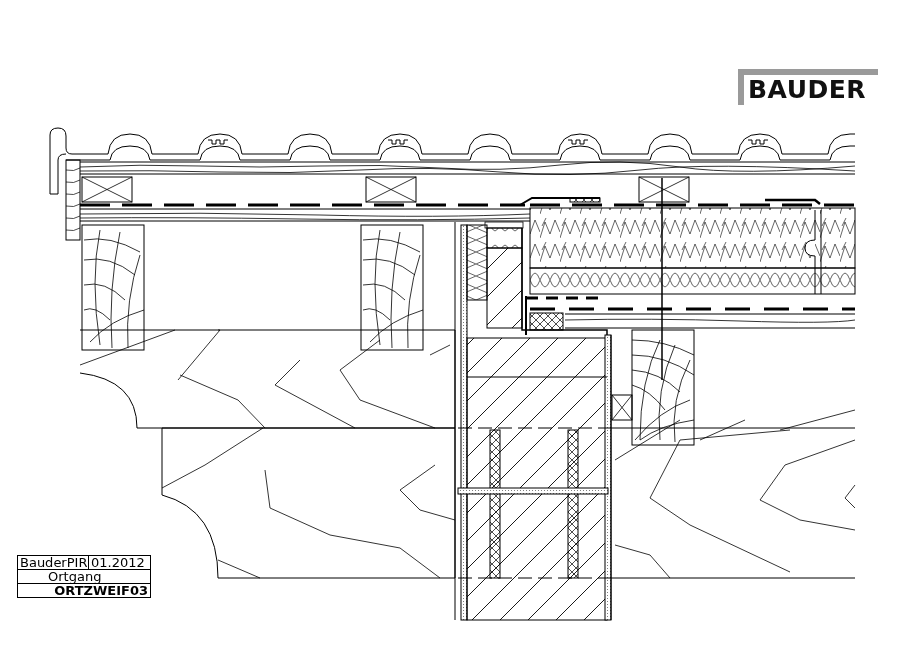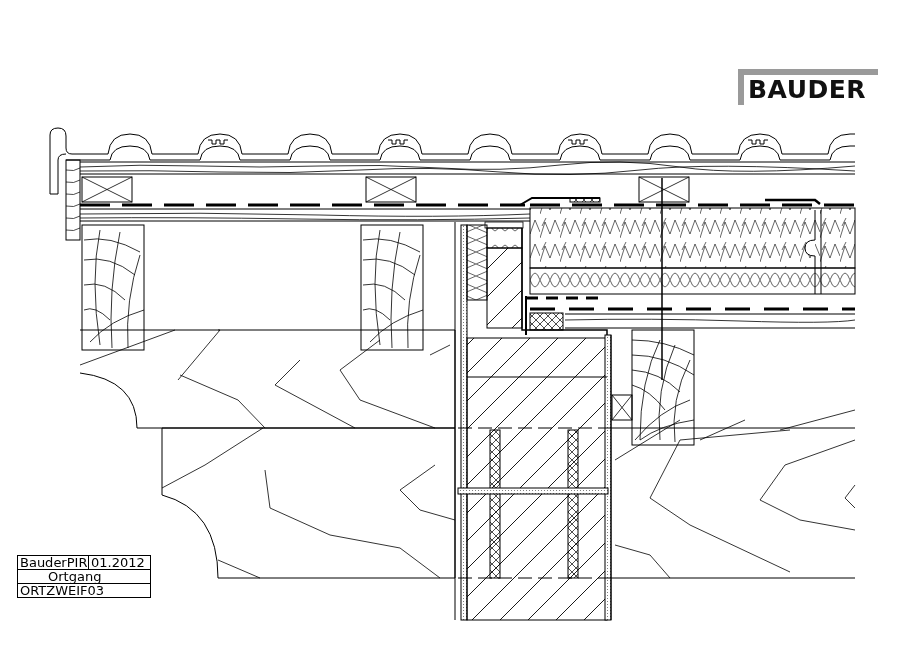--- a/index.html
+++ b/index.html
@@ -9,21 +9,21 @@
     .logo-bar-top { position: absolute; left: 0; top: 0; width: 140px; height: 6px; background: #9a9a9a; }
     .logo-bar-left { position: absolute; left: 0; top: 0; width: 6px; height: 36px; background: #9a9a9a; }
     .logo-text { position: absolute; left: 10px; top: 7px; font-family: "DejaVu Sans", sans-serif; font-weight: bold; font-size: 25px; letter-spacing: 0.5px; color: #111; line-height: 28px; }
     .titleblock { position: absolute; left: 17px; top: 555px; width: 132px; border: 1.2px solid #000; font-family: "DejaVu Sans", sans-serif; font-size: 13px; color: #000; }
     .tb-row { display: flex; height: 13px; line-height: 13px; border-bottom: 1.2px solid #000; }
     .tb-row:last-child { border-bottom: none; }
     .tb-cell { padding: 0 2px; white-space: nowrap; overflow: hidden; }
     .tb-left { width: 66px; border-right: 1.2px solid #000; }
     .tb-right { flex: 1; text-align: left; }
     .tb-full { flex: 1; margin-left: 28px; }
-    .tb-center { flex: 1; text-align: left; }
+    .tb-center { flex: 1; text-align: right; font-weight: bold; }
   </style>
 </head>
 <body>
 
 <svg id="drawing" width="920" height="650" viewBox="0 0 920 650" xmlns="http://www.w3.org/2000/svg">
   <defs>
     <pattern id="diag" width="28" height="28" patternUnits="userSpaceOnUse" patternTransform="rotate(0)">
       <path d="M0 28 L28 0" stroke="#000" stroke-width="0.9"></path>
     </pattern>
     <pattern id="xhatch" width="8" height="8" patternUnits="userSpaceOnUse">

